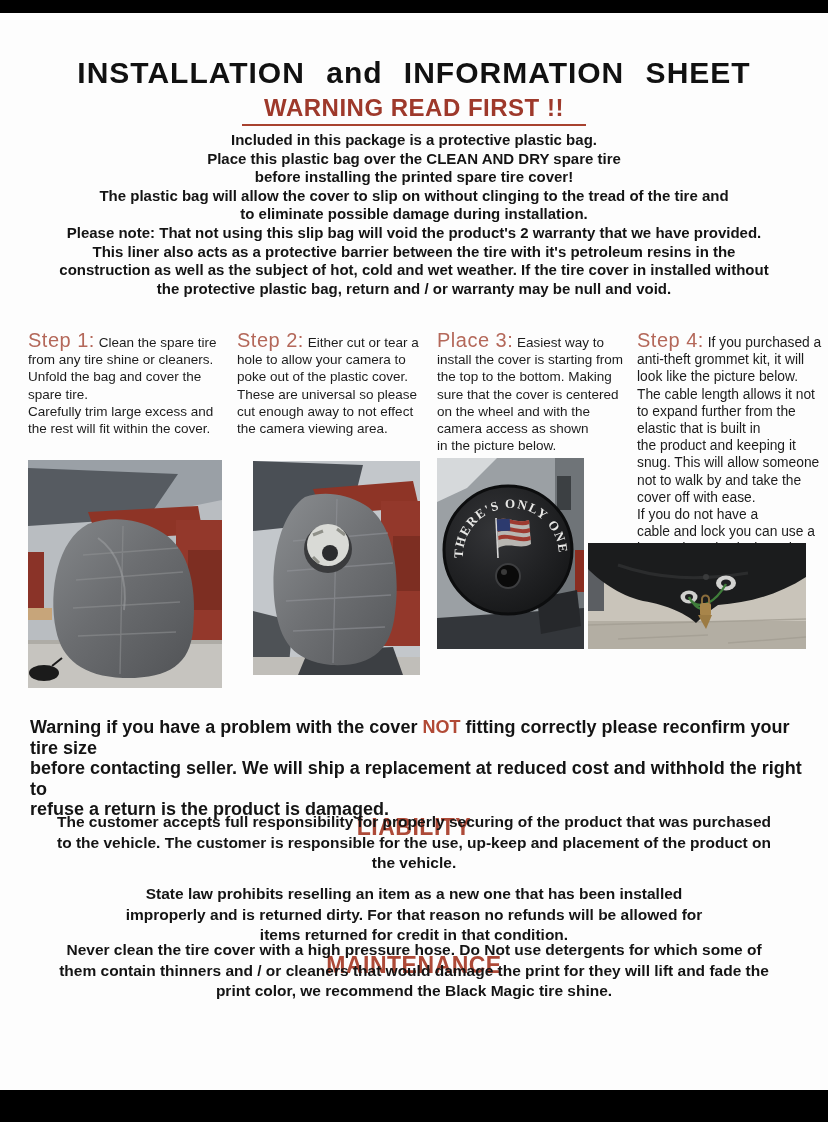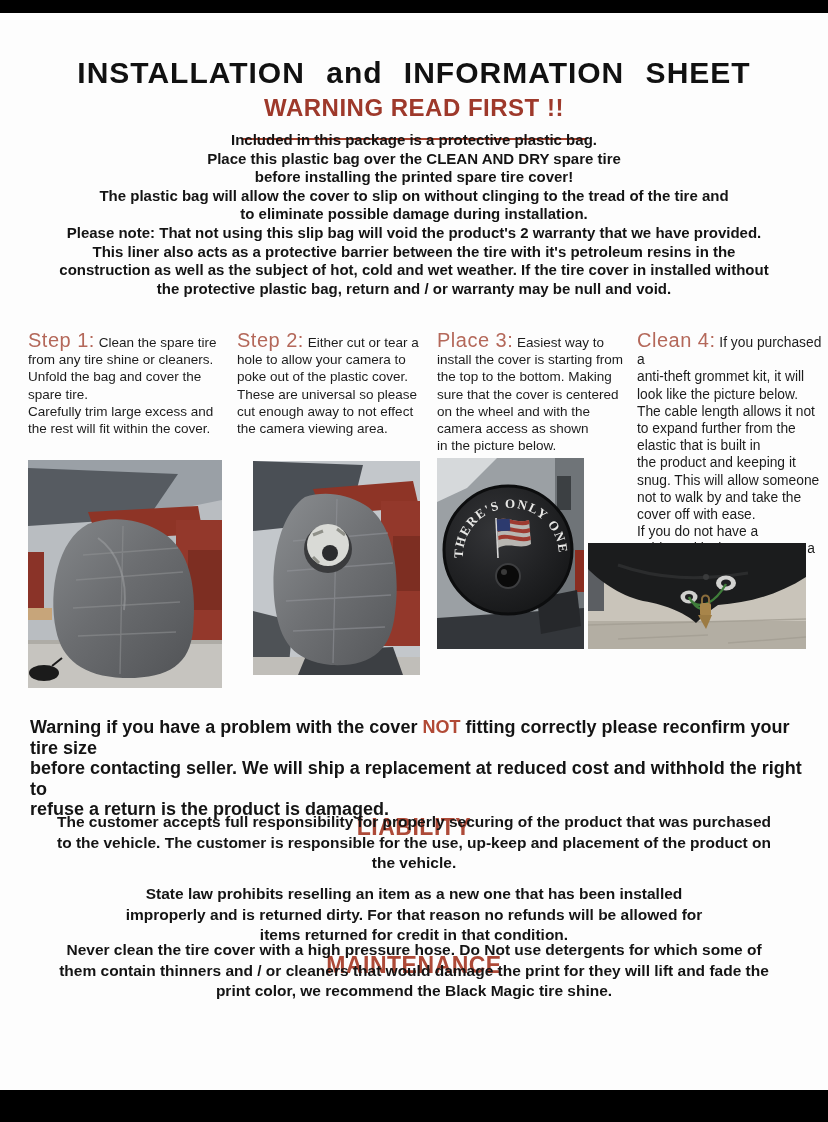--- a/index.html
+++ b/index.html
@@ -11,21 +11,21 @@
   #bar-top{top:0;height:13px;}
   #bar-bottom{top:1090px;height:32px;}
 
   #title{
     position:absolute;top:56px;left:0;width:828px;text-align:center;
     font-size:30px;font-weight:bold;letter-spacing:1px;word-spacing:12px;color:#111;
   }
   #warn-wrap{position:absolute;top:94px;left:0;width:828px;text-align:center;}
   #warn-heading{
     display:inline-block;font-size:24px;font-weight:bold;color:#9e392b;
-    border-bottom:2px solid #a8422f;padding:0 22px 16px 22px;letter-spacing:.5px;
+    border-bottom:2px solid #a8422f;padding:0 22px 2px 22px;letter-spacing:.5px;
   }
   #intro{
     position:absolute;top:131px;left:14px;width:800px;text-align:center;
     font-size:15px;font-weight:bold;line-height:18.6px;white-space:pre-line;color:#141414;
   }
   .step{position:absolute;top:332px;font-size:13.5px;line-height:17.2px;color:#1c1c1c;}
   .step .lbl{font-size:20px;color:#b4685a;letter-spacing:.5px;text-align:center;}
   .step .txt{white-space:pre-line;}
   #step1{left:28px;width:206px;}
   #step2{left:237px;width:202px;}
@@ -91,21 +91,21 @@
 These are universal so please
 cut enough away to not effect
 the camera viewing area.</span></div>
 <div class="step" id="step3"><span class="lbl">Place 3:</span> <span class="txt">Easiest way to
 install the cover is starting from
 the top to the bottom. Making
 sure that the cover is centered
 on the wheel and with the
 camera access as shown
 in the picture below.</span></div>
-<div class="step" id="step4"><span class="lbl">Clean 4:</span> <span class="txt">If you purchased a
+<div class="step" id="step4"><span class="lbl">Step 4:</span> <span class="txt">If you purchased a
 anti-theft grommet kit, it will
 look like the picture below.
 The cable length allows it not
 to expand further from the
 elastic that is built in
 the product and keeping it
 snug. This will allow someone
 not to walk by and take the
 cover off with ease.
 If you do not have a

